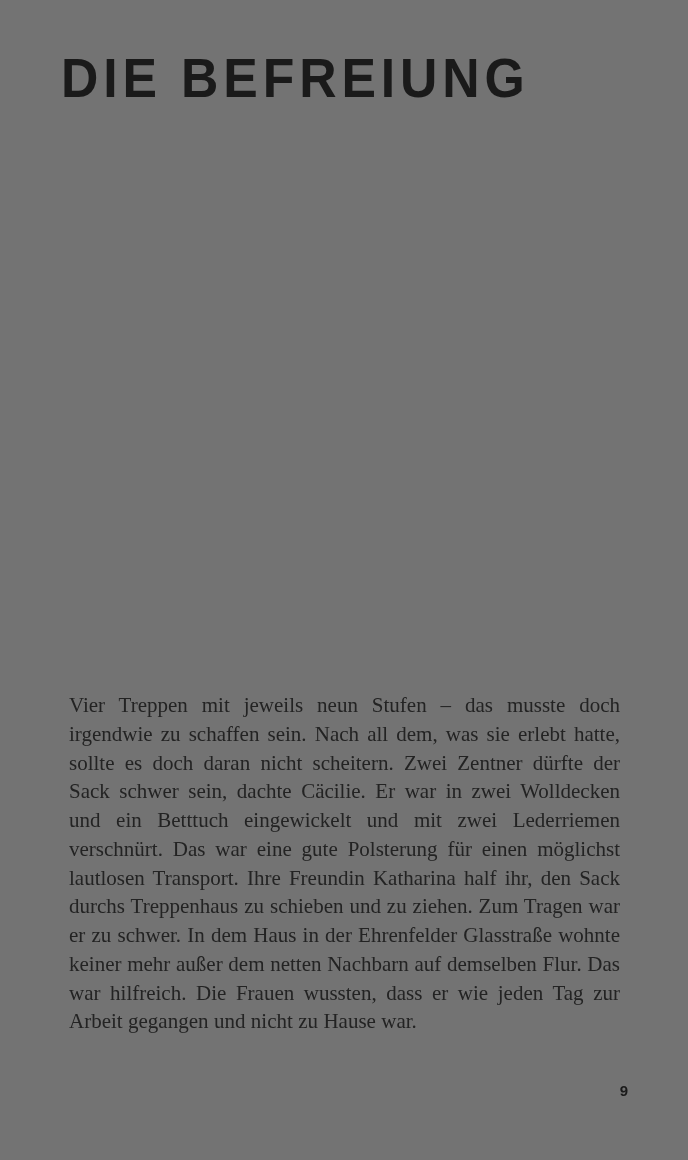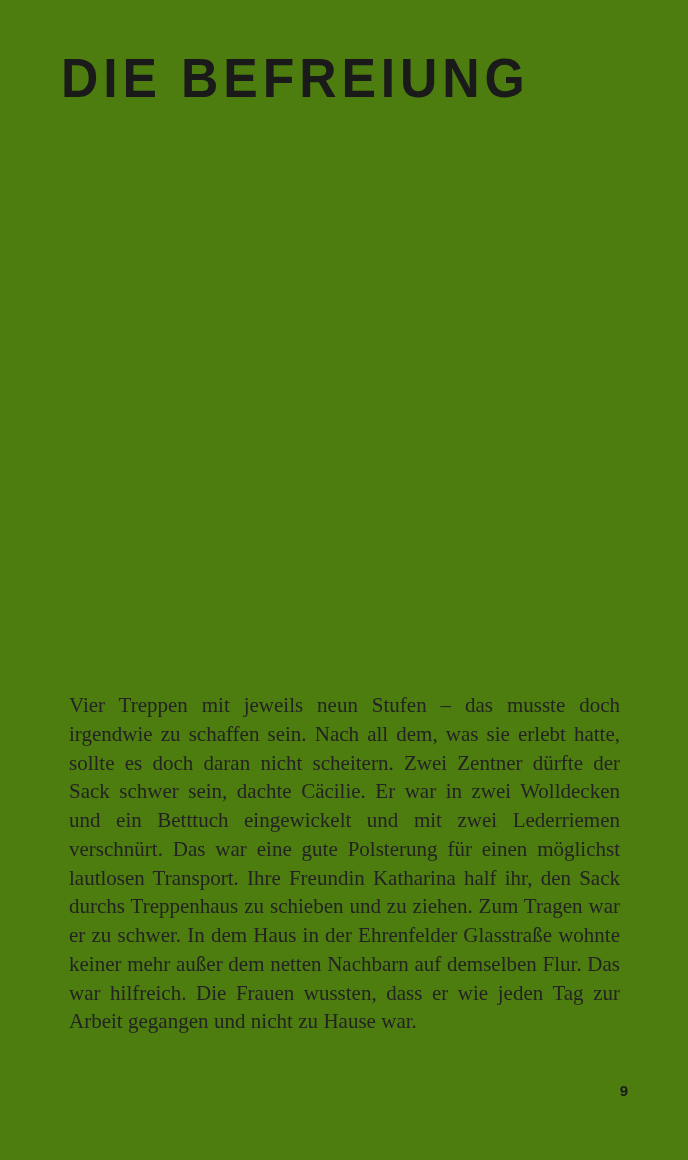--- a/index.html
+++ b/index.html
@@ -6,21 +6,21 @@
   html, body {
     margin: 0;
     padding: 0;
     background: #ffffff;
   }
 
   .page {
     position: relative;
     width: 688px;
     height: 1160px;
-    background: #4d7c0f;
+    background: #737373;
     overflow: hidden;
     margin: 0 auto;
     -webkit-font-smoothing: antialiased;
   }
 
   
   .chapter-title {
     position: absolute;
     left: 61px;
     top: 47px;

